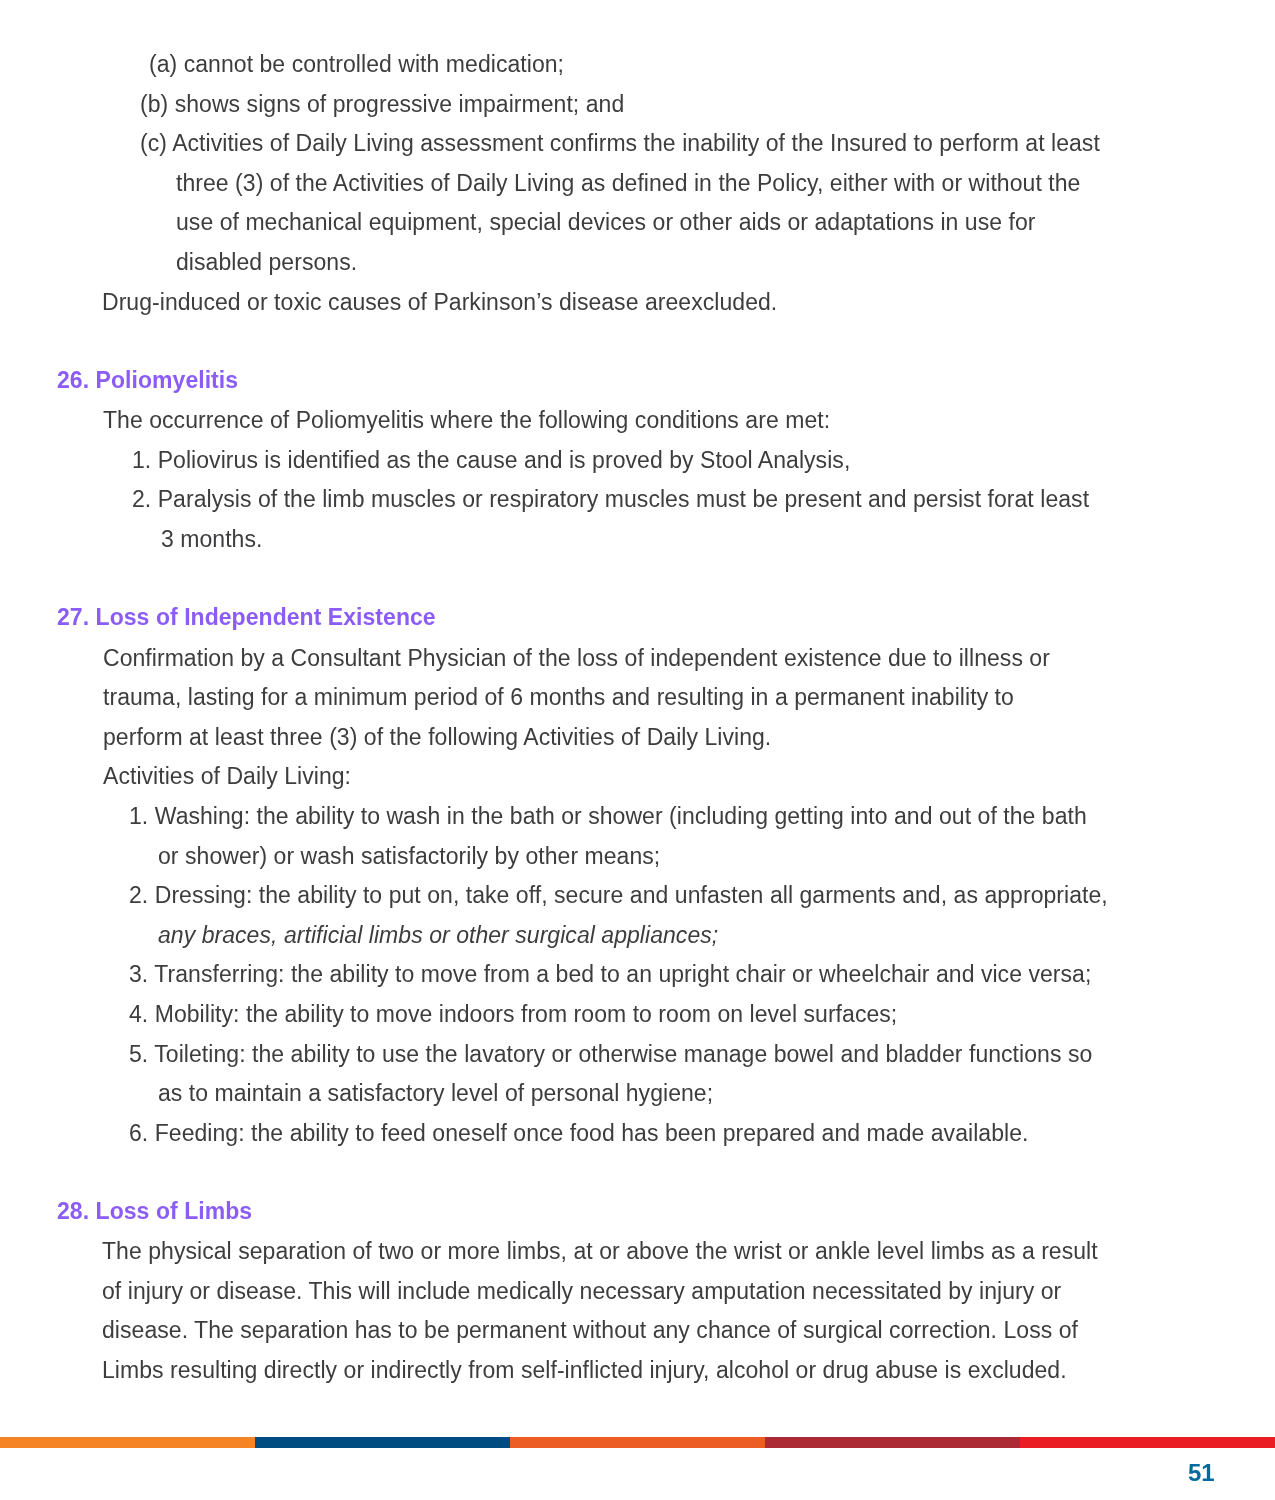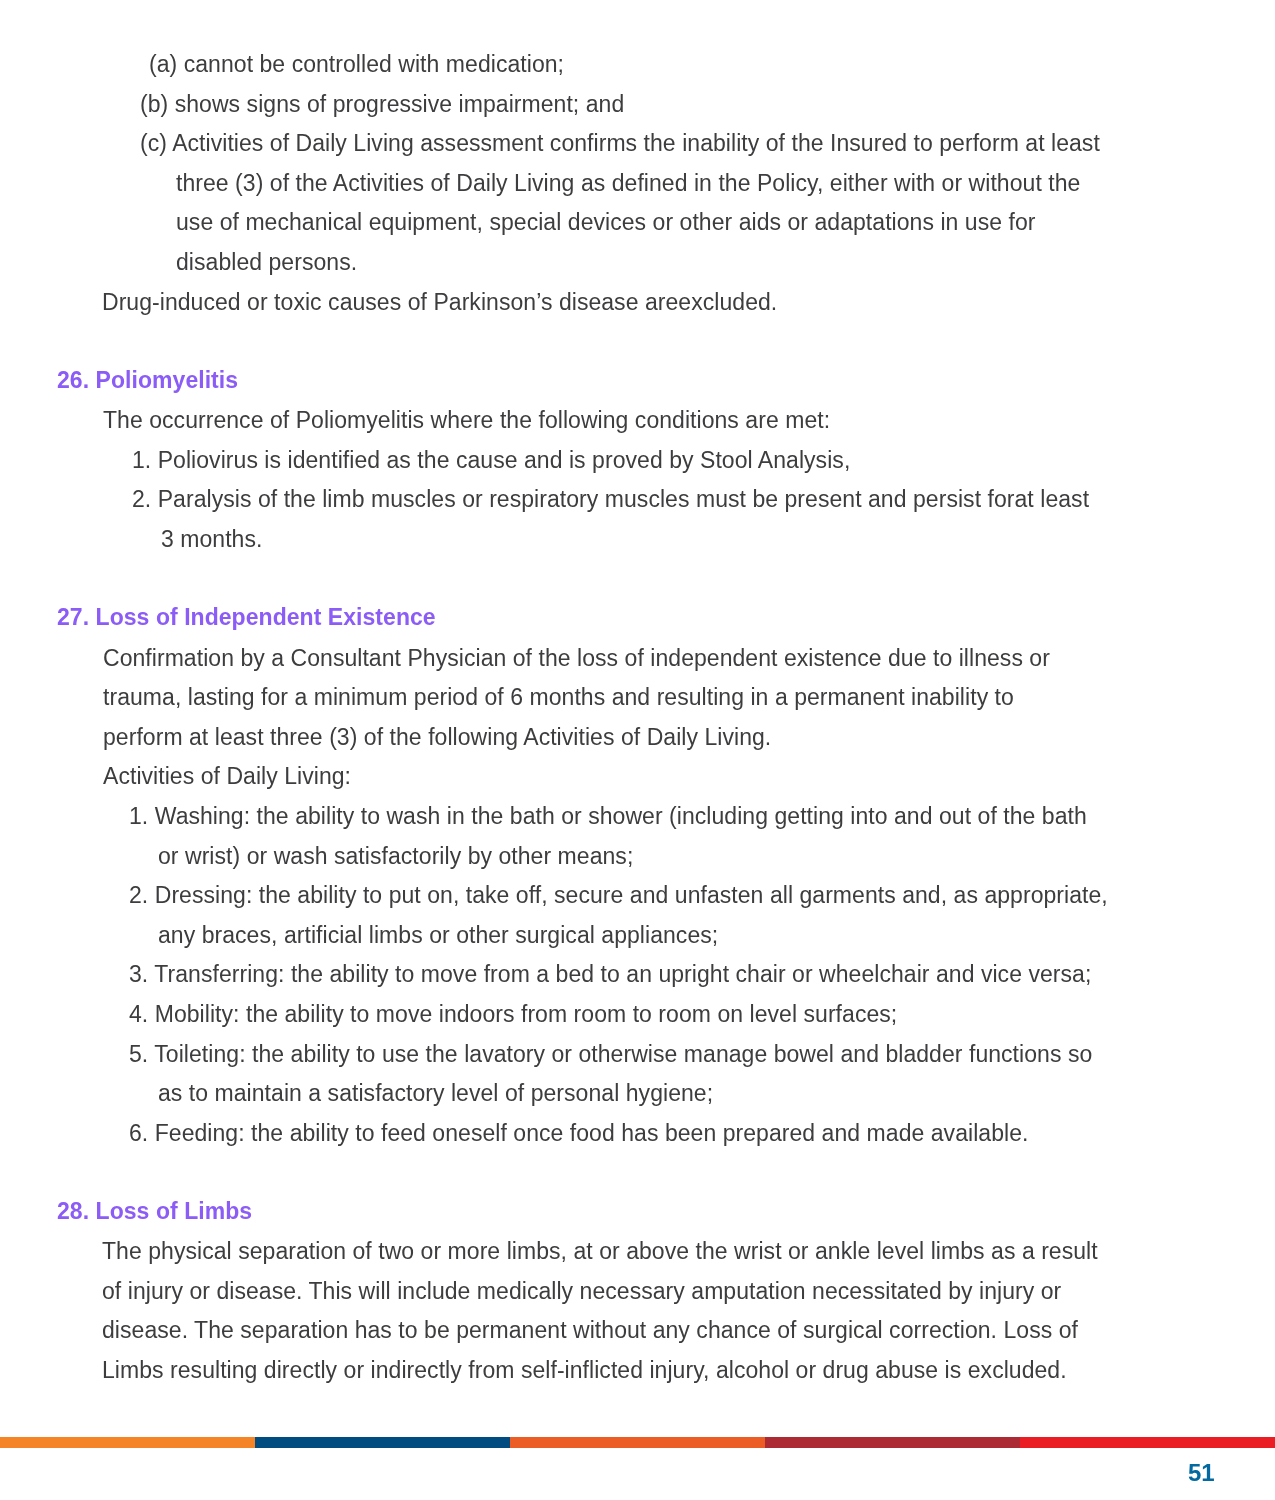--- a/index.html
+++ b/index.html
@@ -73,23 +73,23 @@
 </div>
 
 <div>
   <div class="line heading" style="top:603px;left:57px;">27. Loss of Independent Existence</div>
   <div class="line" style="top:644px;left:103px;">Confirmation by a Consultant Physician of the loss of independent existence due to illness or</div>
   <div class="line" style="top:683px;left:103px;">trauma, lasting for a minimum period of 6 months and resulting in a permanent inability to</div>
   <div class="line" style="top:723px;left:103px;">perform at least three (3) of the following Activities of Daily Living.</div>
   <div class="line" style="top:762px;left:103px;">Activities of Daily Living:</div>
 
   <div class="line" style="top:802px;left:129px;">1. Washing: the ability to wash in the bath or shower (including getting into and out of the bath</div>
-  <div class="line" style="top:842px;left:158px;">or wrist) or wash satisfactorily by other means;</div>
+  <div class="line" style="top:842px;left:158px;">or shower) or wash satisfactorily by other means;</div>
   <div class="line" style="top:881px;left:129px;">2. Dressing: the ability to put on, take off, secure and unfasten all garments and, as appropriate,</div>
-  <div class="line" style="top:921px;left:158px;">any braces, artificial limbs or other surgical appliances;</div>
+  <div class="line" style="top:921px;left:158px;font-style:italic;">any braces, artificial limbs or other surgical appliances;</div>
   <div class="line" style="top:960px;left:129px;">3. Transferring: the ability to move from a bed to an upright chair or wheelchair and vice versa;</div>
   <div class="line" style="top:1000px;left:129px;">4. Mobility: the ability to move indoors from room to room on level surfaces;</div>
   <div class="line" style="top:1040px;left:129px;">5. Toileting: the ability to use the lavatory or otherwise manage bowel and bladder functions so</div>
   <div class="line" style="top:1079px;left:158px;text-align:center;">as to maintain a satisfactory level of personal hygiene;</div>
   <div class="line" style="top:1119px;left:129px;">6. Feeding: the ability to feed oneself once food has been prepared and made available.</div>
 </div>
 
 <div>
   <div class="line heading" style="top:1197px;left:57px;">28. Loss of Limbs</div>
   <div class="line" style="top:1237px;left:102px;">The physical separation of two or more limbs, at or above the wrist or ankle level limbs as a result</div>

